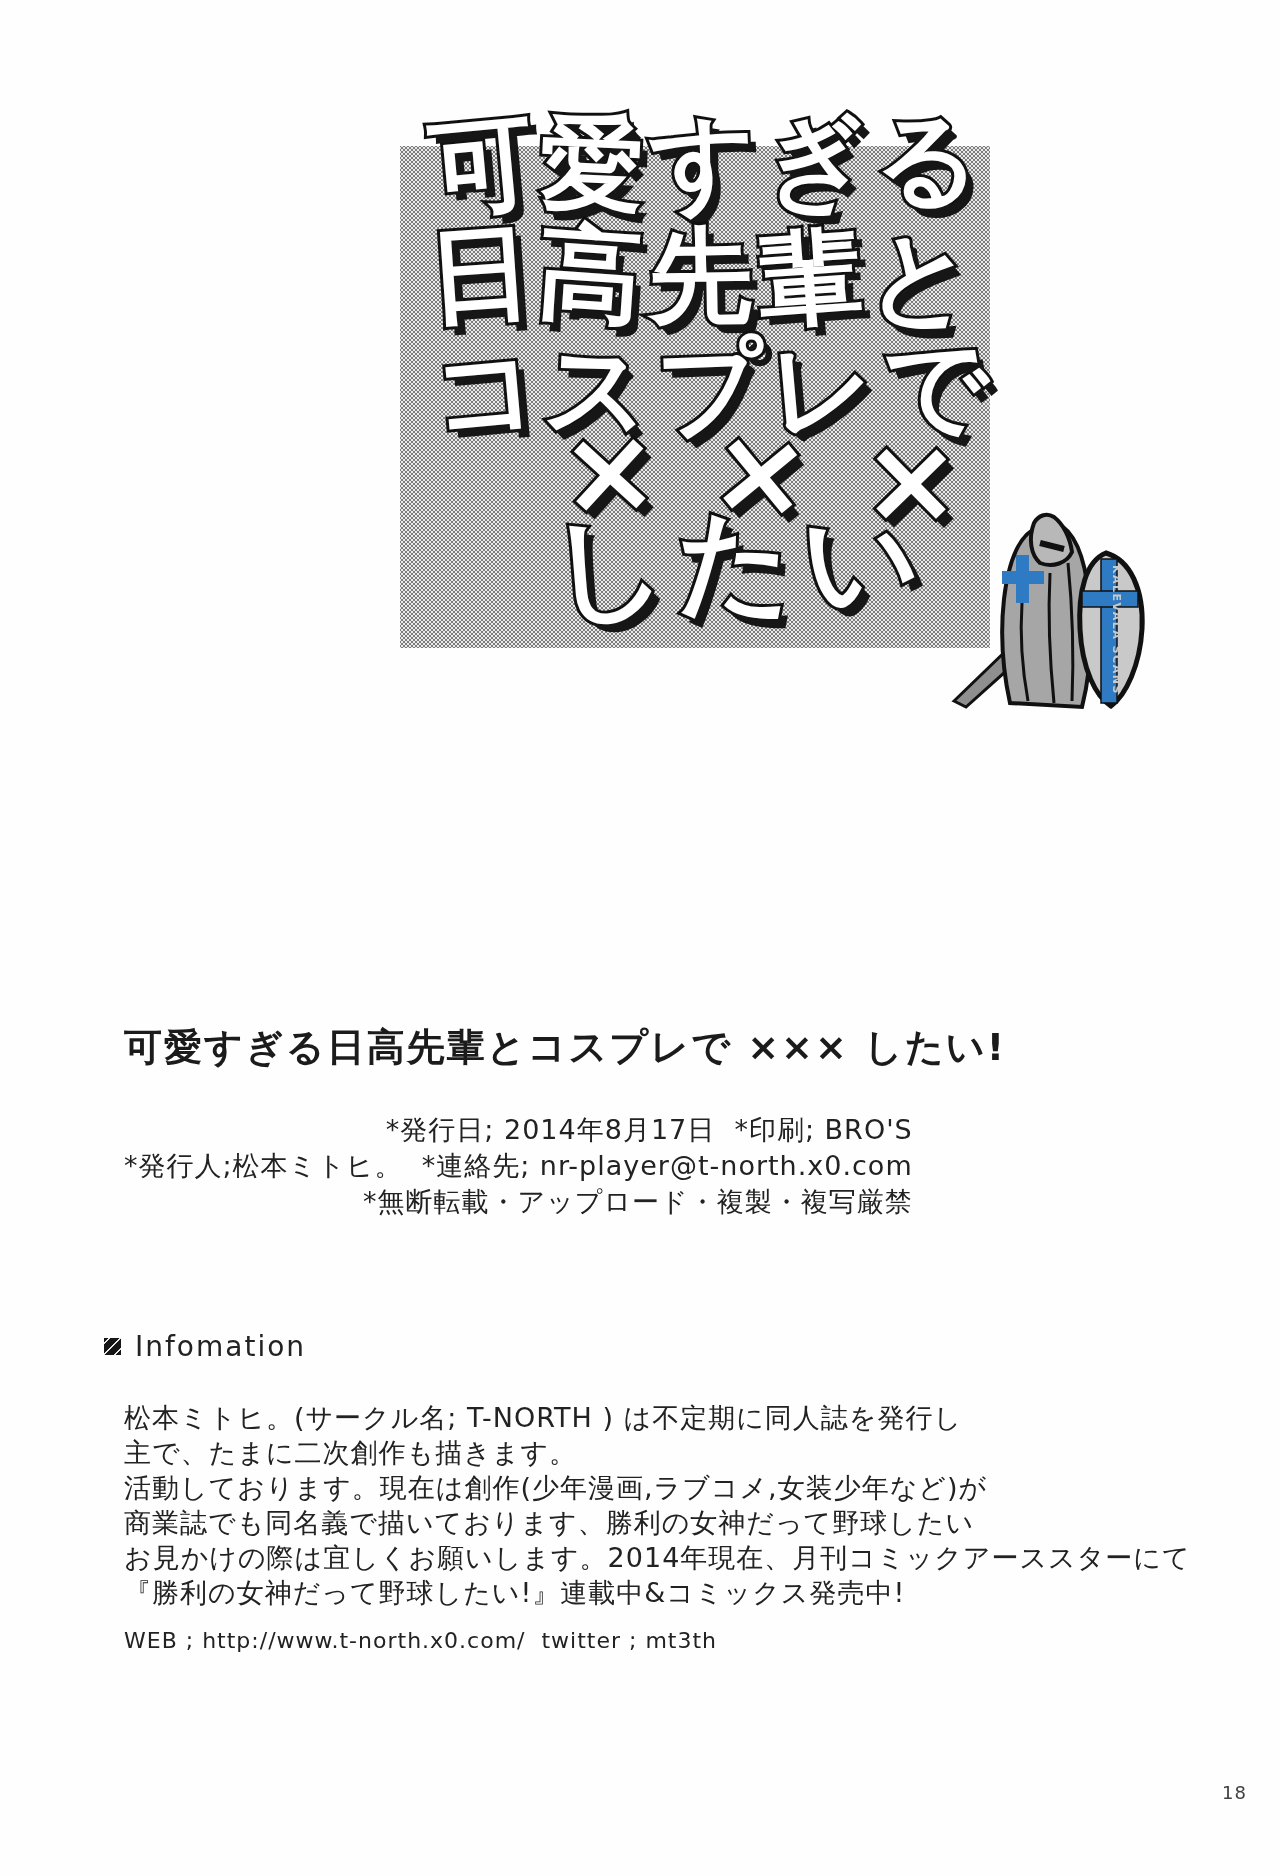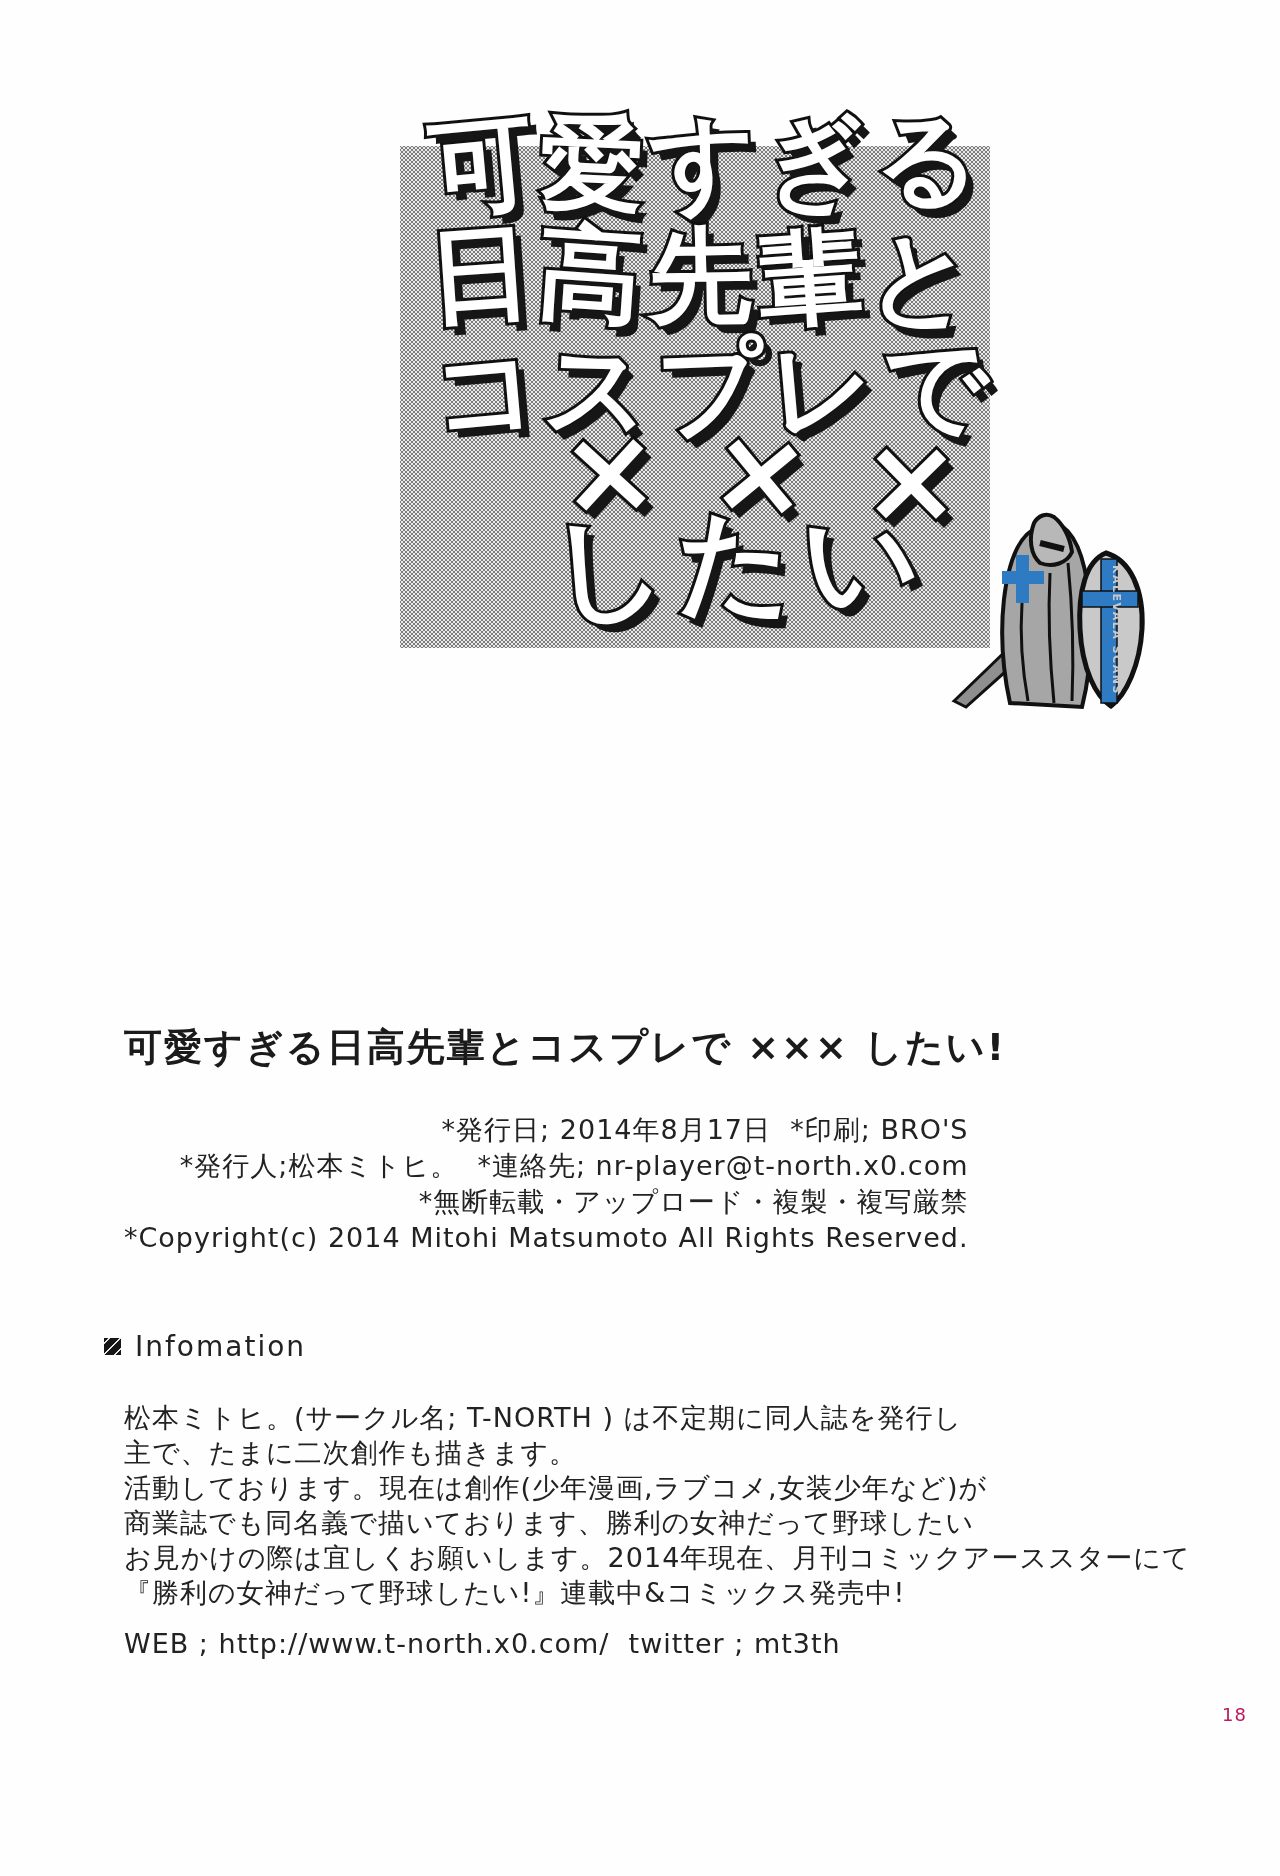--- a/index.html
+++ b/index.html
@@ -64,25 +64,25 @@
     width:17px;height:17px;background:#161616;
     background-image:repeating-linear-gradient(135deg,#161616 0 3px,#e8e8e8 3px 4.5px,#161616 4.5px 8px);
     flex:0 0 auto;
   }
   .info-lines{
     position:absolute;left:85px;top:1400px;
     font-size:27px;line-height:35px;letter-spacing:1px;color:#222;
   }
   .web-line{
     position:absolute;left:85px;top:1628px;
-    font-size:27px;letter-spacing:1px;color:#222;
+    font-size:22px;letter-spacing:1px;color:#222;
   }
   .page-number{
-    position:absolute;left:1222px;top:1704px;
-    font-size:18px;color:#be185d;letter-spacing:1px;
+    position:absolute;left:1222px;top:1782px;
+    font-size:18px;color:#404040;letter-spacing:1px;
   }
 </style>
 </head>
 <body>
 
 <div class="page">
 
   <div>
     <div class="halftone-box"></div>
     <div class="trow trow1 char-split"><span class="tchar">可</span><span class="tchar">愛</span><span class="tchar">す</span><span class="tchar">ぎ</span><span class="tchar">る</span></div>
@@ -114,21 +114,20 @@
       <text transform="translate(163,62) rotate(90)" font-family="DejaVu Sans, sans-serif" font-size="11" font-weight="bold" fill="#c9c9c9" letter-spacing="1.5">KALEVALA SCANS</text>
     </svg>
   </div>
 
   <div class="colophon-title line">可愛すぎる日高先輩とコスプレで ××× したい!</div>
 
   <div class="colophon-lines">
     <div class="line">*発行日; 2014年8月17日  *印刷; BRO'S</div>
     <div class="line">*発行人;松本ミトヒ。  *連絡先; nr-player@t-north.x0.com</div>
     <div class="line">*無断転載・アップロード・複製・複写厳禁</div>
-    <div class="line">*Copyright(c) 2014 Mitohi Matsumoto All Rights Reserved.</div>
   </div>
 
   <div class="info-header">
     <span class="info-bullet"></span>
     <span>Infomation</span>
   </div>
 
   <div class="info-lines">
     <div class="line">松本ミトヒ。(サークル名; T-NORTH ) は不定期に同人誌を発行し</div>
     <div class="line">主で、たまに二次創作も描きます。</div>

